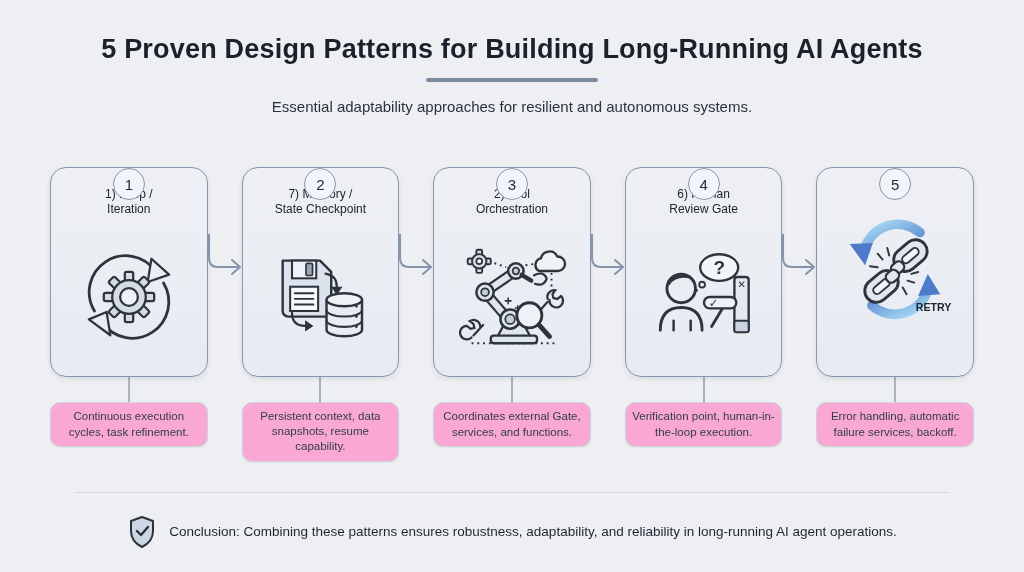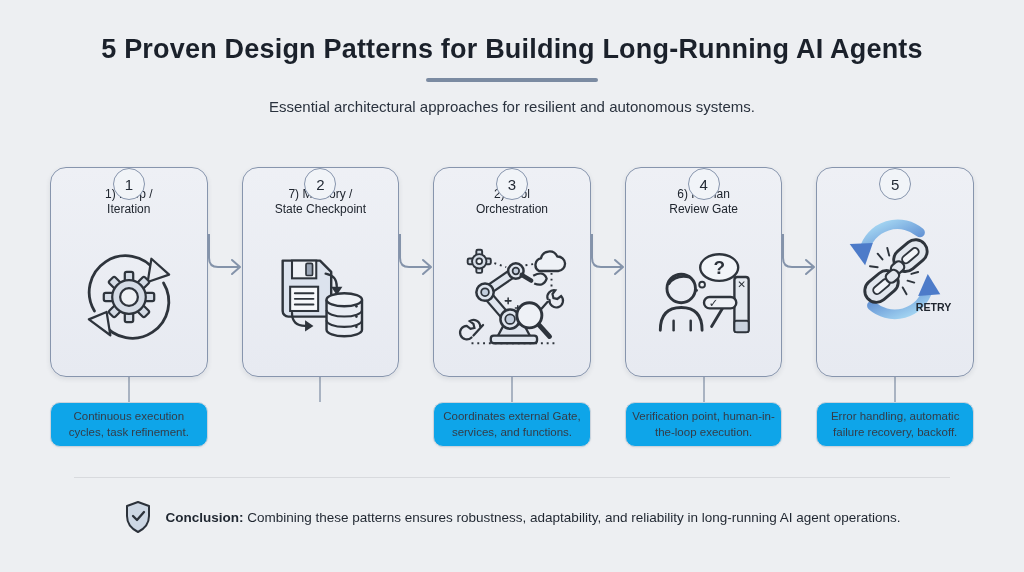--- a/index.html
+++ b/index.html
@@ -49,49 +49,49 @@
     text-align:center; line-height:1.25; white-space:pre-line;
   }
   .card-icon-wrap { flex:1; display:flex; align-items:center; justify-content:center; }
 
   .flow-arrow {
     position:absolute; left:-35px; top:83px; width:35px; height:46px; z-index:3;
   }
 
   .card-connector { width:2px; height:25px; background:#a9b3c2; }
   .card-desc {
-    width:100%; min-height:45px; background:#0ea5e9; border:1px solid #cbd3dc;
+    width:100%; min-height:45px; background:#f9a8d4; border:1px solid #cbd3dc;
     border-radius:10px; box-shadow:0 1px 2px rgba(40,50,70,.06);
     display:flex; align-items:center; justify-content:center;
     padding:6px 4px; text-align:center;
     font-size:11.5px; line-height:1.32; color:#343c48;
   }
 
   
   .footer-divider {
     width:876px; height:1px; background:#d8dade; margin:30px auto 0;
   }
   .conclusion-row {
     display:flex; align-items:center; justify-content:center; gap:12px;
     margin-top:22px; padding:0 40px;
   }
   .conclusion-text { font-size:13.5px; color:#1f2630; }
-  .conclusion-text b { font-weight:700; }
+  .conclusion-text b { font-weight:400; }
 
   svg text { font-family:"Liberation Sans","DejaVu Sans",sans-serif; }
 </style>
 </head>
 <body>
 
 <div class="page">
 
   <div class="header">
     <div class="main-title">5 Proven Design Patterns for Building Long-Running AI Agents</div>
     <div class="title-underline"></div>
-    <div class="subtitle">Essential architectural approaches for resilient and autonomous systems.</div>
+    <div class="subtitle">Essential adaptability approaches for resilient and autonomous systems.</div>
   </div>
 
   <div class="cards-row">
 
     <div class="pattern-col">
       <div class="pattern-card">
         <div class="step-badge">1</div>
         <div class="card-title">1) Loop /
 Iteration</div>
         <div class="card-icon-wrap">
@@ -150,20 +150,21 @@
             <g stroke="#2e343c" stroke-width="2.4" fill="none" stroke-linecap="round">
               <path d="M66 30 q12 2 12 14"></path>
               <path d="M30 72 q0 14 14 14"></path>
             </g>
             <polygon points="72,44 84,44 78,53" fill="#2e343c"></polygon>
             <polygon points="44,80 44,92 53,86" fill="#2e343c"></polygon>
           </svg>
         </div>
       </div>
       <div class="card-connector"></div>
+      <div class="card-desc">Persistent context, data snapshots, resume capability.</div>
     </div>
 
     <div class="pattern-col">
       <svg class="flow-arrow" viewBox="0 0 35 46">
         <path d="M2 0 V24 Q2 33 11 33 H31" fill="none" stroke="#8493aa" stroke-width="2" stroke-linecap="round"></path>
         <path d="M25 26 L33 33 L25 40" fill="none" stroke="#8493aa" stroke-width="2" stroke-linecap="round" stroke-linejoin="round"></path>
       </svg>
       <div class="pattern-card">
         <div class="step-badge">3</div>
         <div class="card-title">2) Tool
@@ -296,21 +297,21 @@
               <line x1="42" y1="50" x2="34" y2="49"></line>
               <line x1="73" y1="64" x2="80" y2="66"></line>
               <line x1="68" y1="71" x2="72" y2="78"></line>
               <line x1="77" y1="57" x2="84" y2="55"></line>
             </g>
             <text x="100" y="95" font-size="11" font-weight="bold" fill="#20262f" text-anchor="middle">RETRY</text>
           </svg>
         </div>
       </div>
       <div class="card-connector"></div>
-      <div class="card-desc">Error handling, automatic failure recovery, backoff.</div>
+      <div class="card-desc">Error handling, automatic failure services, backoff.</div>
     </div>
 
   </div>
 
   <div class="footer-divider"></div>
   <div class="conclusion-row">
     <svg width="30" height="34" viewBox="0 0 30 34">
       <path d="M15 2 L26 6 V16 c0 8 -5 13 -11 16 C9 29 4 24 4 16 V6 Z" fill="#cdd7e4" stroke="#2b313a" stroke-width="2" stroke-linejoin="round"></path>
       <path d="M10 16 l4 4 l7 -8" fill="none" stroke="#2b313a" stroke-width="2.3" stroke-linecap="round" stroke-linejoin="round"></path>
     </svg>

